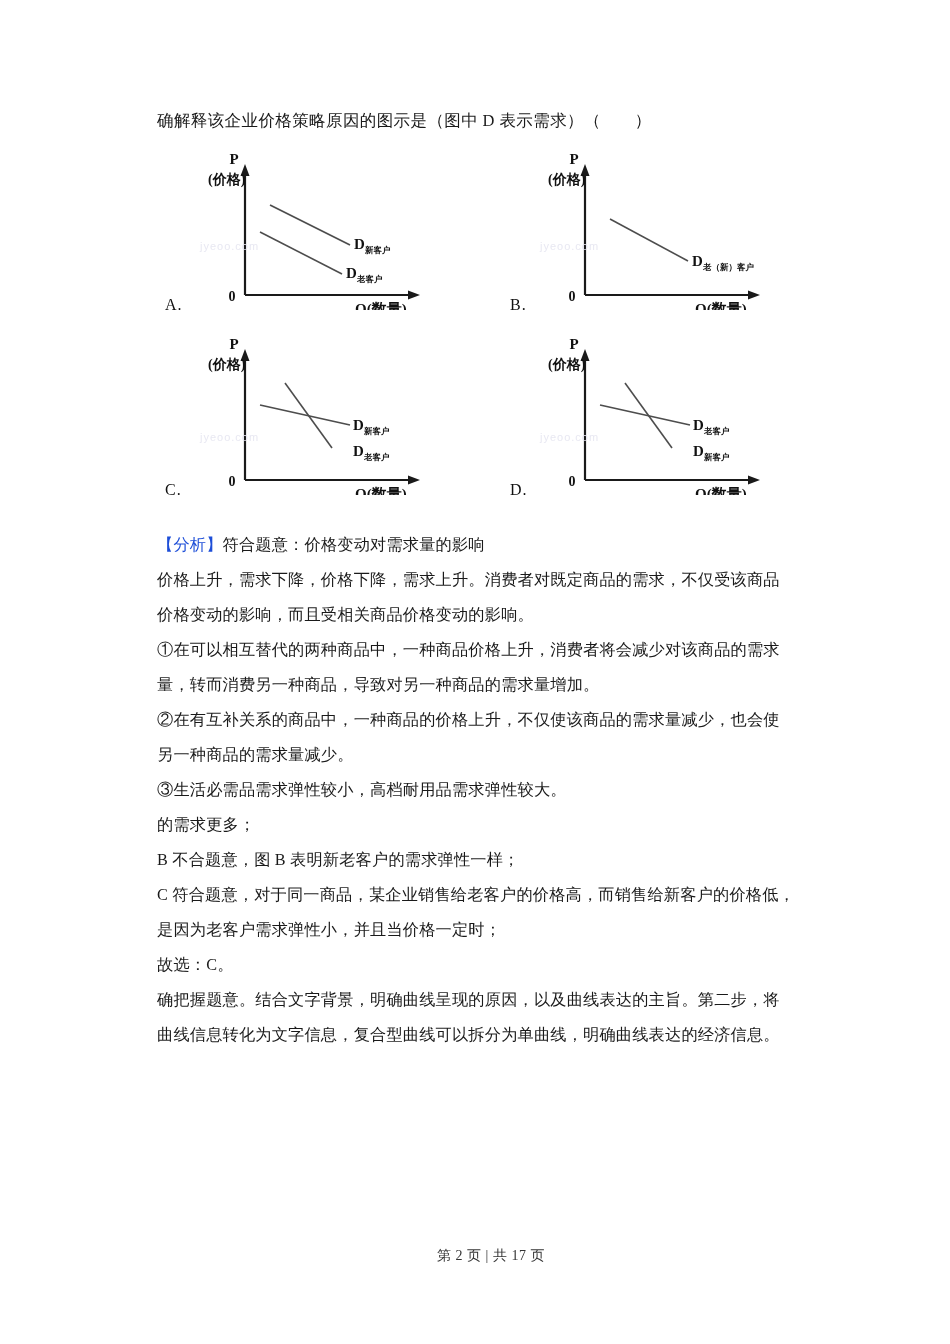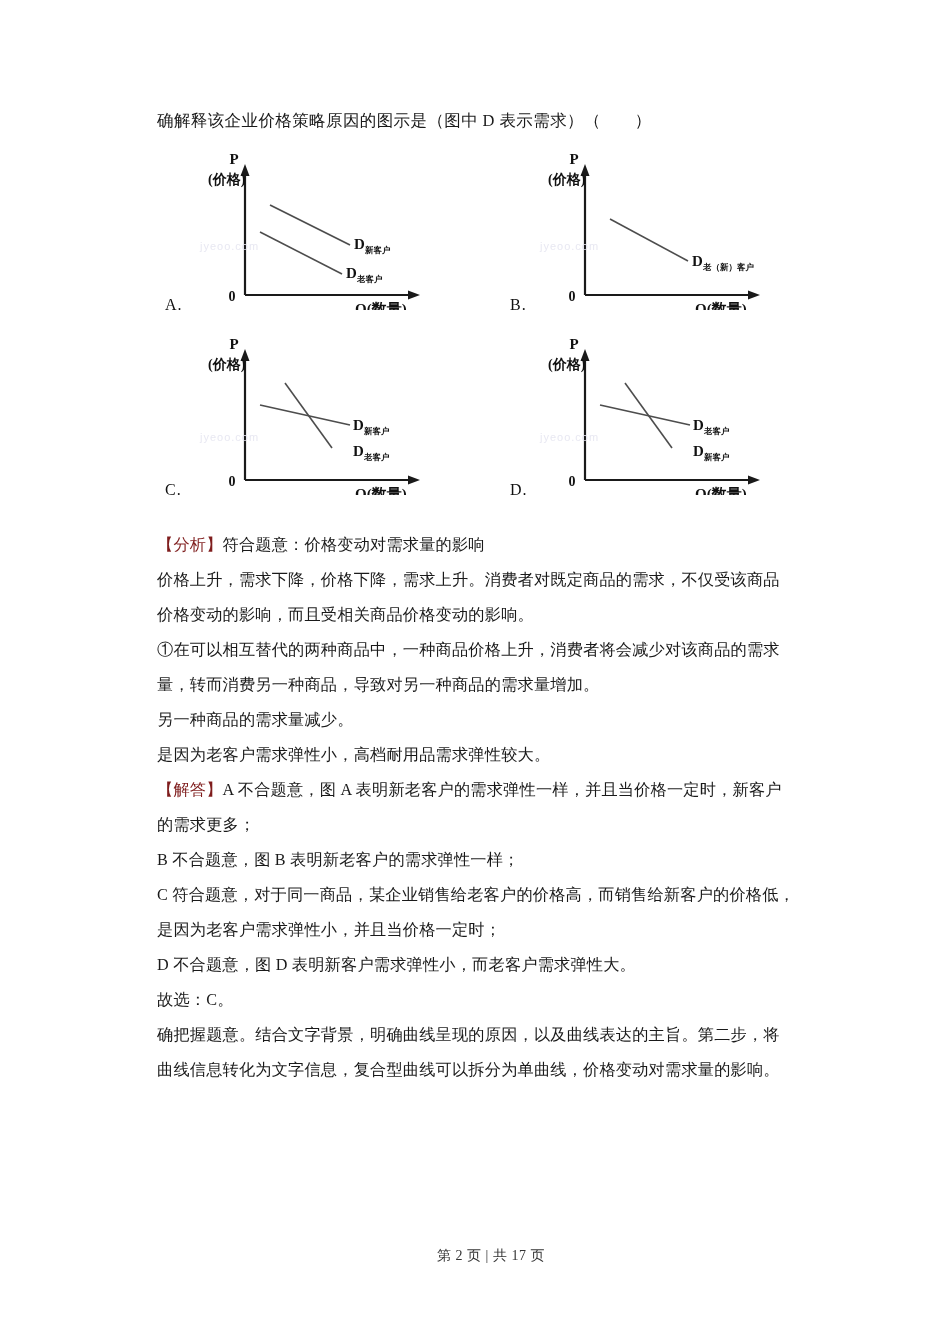--- a/index.html
+++ b/index.html
@@ -92,21 +92,21 @@
     width: 670px;
   }
   .para {
     font-size: 16.2px;
     line-height: 35px;
     letter-spacing: 0.2px;
     white-space: nowrap;
     margin: 0;
   }
   .tag {
-    color: #7f1d1d;
+    color: #1d4ed8;
     font-weight: normal;
   }
 
   
   .footer {
     position: absolute;
     left: 0;
     top: 1247px;
     width: 950px;
     text-align: center;
@@ -240,31 +240,30 @@
 
   </div>
 
   <div class="body">
 
     <p class="para"><span class="tag">【分析】</span><span>符合题意：价格变动对需求量的影响</span></p>
     <p class="para">价格上升，需求下降，价格下降，需求上升。消费者对既定商品的需求，不仅受该商品</p>
     <p class="para">价格变动的影响，而且受相关商品价格变动的影响。</p>
     <p class="para">①在可以相互替代的两种商品中，一种商品价格上升，消费者将会减少对该商品的需求</p>
     <p class="para">量，转而消费另一种商品，导致对另一种商品的需求量增加。</p>
+    <p class="para">②在有互补关系的商品中，一种商品的价格上升，不仅使该商品的需求量减少，也会使</p>
     <p class="para">另一种商品的需求量减少。</p>
-    <p class="para">是因为老客户需求弹性小，高档耐用品需求弹性较大。</p>
-
-    <p class="para"><span class="tag">【解答】</span><span>A 不合题意，图 A 表明新老客户的需求弹性一样，并且当价格一定时，新客户</span></p>
+    <p class="para">③生活必需品需求弹性较小，高档耐用品需求弹性较大。</p>
+
     <p class="para">的需求更多；</p>
     <p class="para">B 不合题意，图 B 表明新老客户的需求弹性一样；</p>
     <p class="para">C 符合题意，对于同一商品，某企业销售给老客户的价格高，而销售给新客户的价格低，</p>
     <p class="para">是因为老客户需求弹性小，并且当价格一定时；</p>
-    <p class="para">D 不合题意，图 D 表明新客户需求弹性小，而老客户需求弹性大。</p>
     <p class="para">故选：C。</p>
 
     <p class="para">确把握题意。结合文字背景，明确曲线呈现的原因，以及曲线表达的主旨。第二步，将</p>
-    <p class="para">曲线信息转化为文字信息，复合型曲线可以拆分为单曲线，价格变动对需求量的影响。</p>
+    <p class="para">曲线信息转化为文字信息，复合型曲线可以拆分为单曲线，明确曲线表达的经济信息。</p>
 
   </div>
 
   <div class="footer">第 2 页 | 共 17 页</div>
 
 </div>
 
 </body></html>

